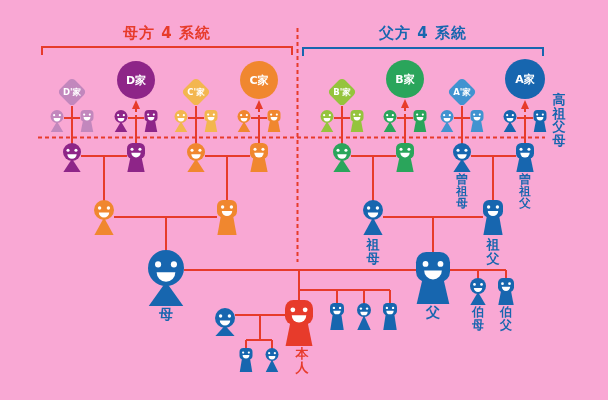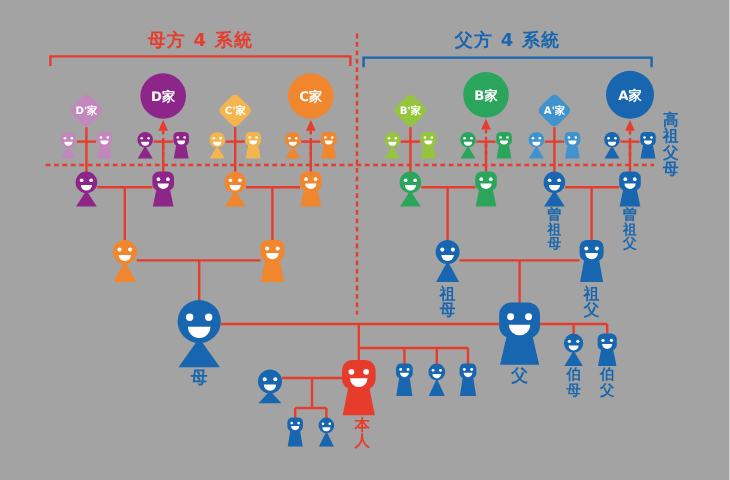--- a/index.html
+++ b/index.html
@@ -1,16 +1,16 @@
 <!DOCTYPE html>
 <html><head>
 <meta charset="utf-8">
 <style>
   html,body{margin:0;padding:0;background:#ffffff;}
-  .stage{position:relative;width:608px;height:400px;background:#a3a3a3;overflow:hidden;
+  .stage{position:relative;width:608px;height:400px;background:#f9a8d4;overflow:hidden;
          font-family:"DejaVu Sans",sans-serif;}
   svg text{font-family:"DejaVu Sans",sans-serif;}
 </style>
 </head>
 <body>
 
 <div class="stage">
   <svg width="608" height="400" viewBox="0 0 608 400" xmlns="http://www.w3.org/2000/svg">
       <line x1="38" y1="137.5" x2="545" y2="137.5" stroke="#e73b2b" stroke-width="2" stroke-dasharray="4 3"></line>
       <line x1="297.5" y1="28" x2="297.5" y2="262" stroke="#e73b2b" stroke-width="2" stroke-dasharray="4 3"></line>

